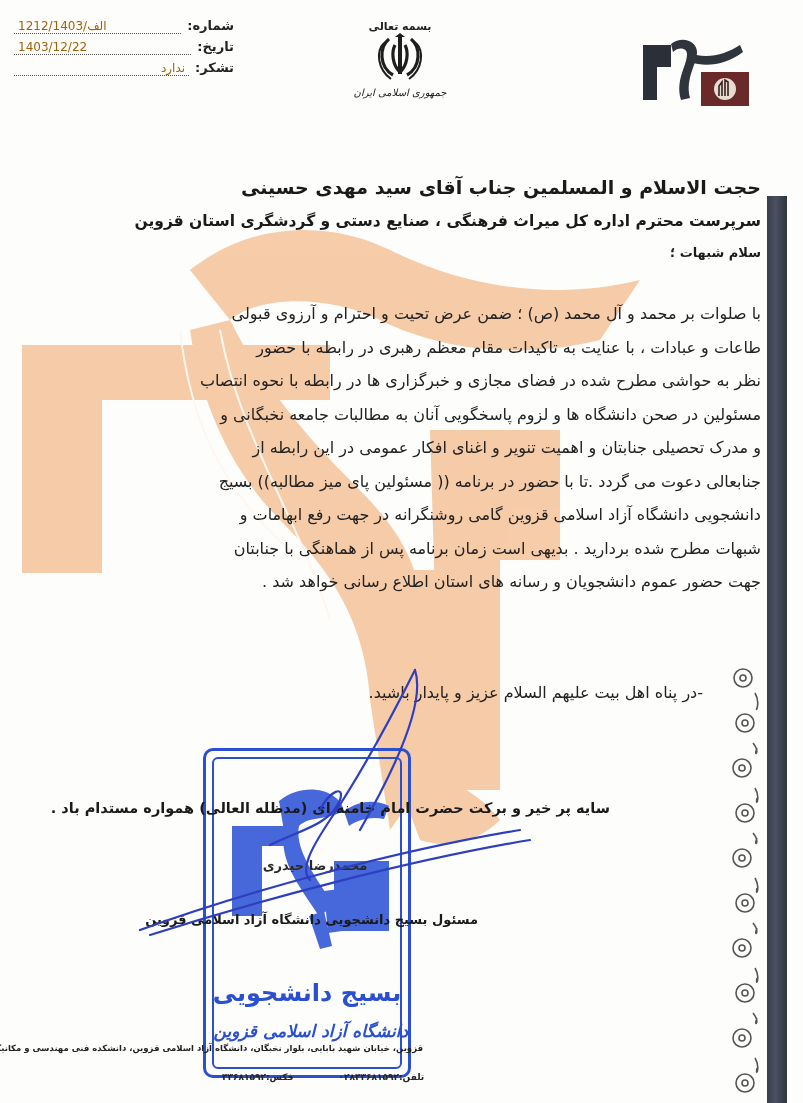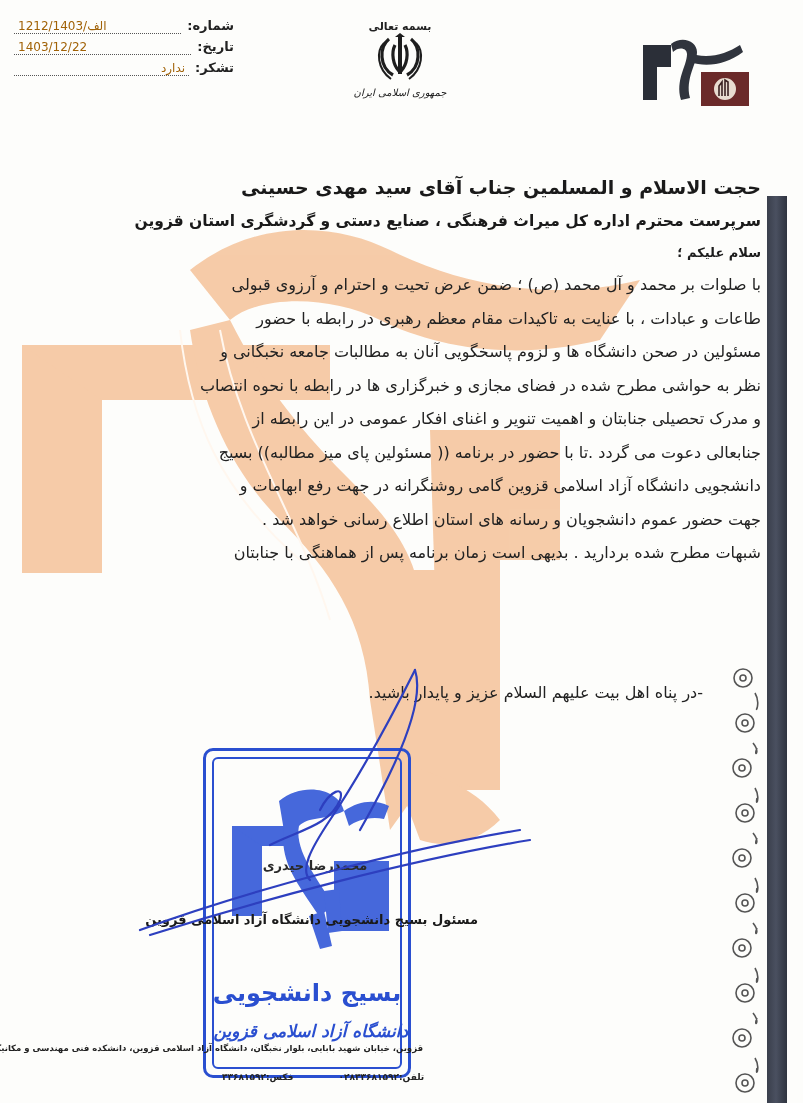--- a/index.html
+++ b/index.html
@@ -122,20 +122,21 @@
       font-size: 13px;
       font-weight: bold;
       height: 30px;
       line-height: 30px;
       position: relative;
     }
     .para {
       font-size: 16px;
       color: #222;
       position: relative;
+      margin-top: 29px;
     }
     .para-line {
       height: 33.5px;
       line-height: 33.5px;
       white-space: nowrap;
     }
     .closing {
       position: absolute;
       right: 100px;
       font-size: 16px;
@@ -336,31 +337,31 @@
         <circle cx="15" cy="390" r="3"></circle>
       <circle cx="18" cy="435" r="9"></circle>
         <circle cx="18" cy="435" r="3"></circle>
       <path d="M28 45 C 34 55, 28 65, 30 60 M26 95 C 34 105, 26 110, 30 100 M28 140 C 34 150, 28 160, 30 150 M26 185 C 34 195, 26 200, 30 190 M28 230 C 34 240, 28 250, 30 240 M26 275 C 34 285, 26 290, 30 280 M28 320 C 34 330, 28 340, 30 330 M26 365 C 34 375, 26 380, 30 370 M28 410 C 34 420, 28 430, 30 420"></path>
     </g>
   </svg>
 
   <div class="content">
     <div class="recipient-title">حجت الاسلام و المسلمین جناب آقای سید مهدی حسینی</div>
     <div class="recipient-sub">سرپرست محترم اداره کل میراث فرهنگی ، صنایع دستی و گردشگری استان قزوین</div>
-    <div class="greeting">سلام علیکم ؛</div>
+    <div class="greeting">سلام شبهات ؛</div>
     <div class="para">
       <div class="para-line">با صلوات بر محمد و آل محمد (ص) ؛ ضمن عرض تحیت و احترام و آرزوی قبولی</div>
       <div class="para-line">طاعات و عبادات ، با عنایت به تاکیدات مقام معظم رهبری در رابطه با حضور</div>
+      <div class="para-line">نظر به حواشی مطرح شده در فضای مجازی و خبرگزاری ها در رابطه با نحوه انتصاب</div>
       <div class="para-line">مسئولین در صحن دانشگاه ها و لزوم پاسخگویی آنان به مطالبات جامعه نخبگانی و</div>
-      <div class="para-line">نظر به حواشی مطرح شده در فضای مجازی و خبرگزاری ها در رابطه با نحوه انتصاب</div>
       <div class="para-line">و مدرک تحصیلی جنابتان و اهمیت تنویر و اغنای افکار عمومی در این رابطه از</div>
       <div class="para-line">جنابعالی دعوت می گردد .تا با حضور در برنامه (( مسئولین پای میز مطالبه)) بسیج</div>
       <div class="para-line">دانشجویی دانشگاه آزاد اسلامی قزوین گامی روشنگرانه در جهت رفع ابهامات و</div>
+      <div class="para-line">شبهات مطرح شده بردارید . بدیهی است زمان برنامه پس از هماهنگی با جنابتان</div>
       <div class="para-line">جهت حضور عموم دانشجویان و رسانه های استان اطلاع رسانی خواهد شد .</div>
-      <div class="para-line">شبهات مطرح شده بردارید . بدیهی است زمان برنامه پس از هماهنگی با جنابتان</div>
     </div>
   </div>
 
   <div class="closing closing-2">-در پناه اهل بیت علیهم السلام عزیز و پایدار باشید.</div>
 
   <div class="stamp">
     <svg class="stamp-logo" viewBox="0 0 170 200">
       <g fill="#3358d8" opacity="0.9">
         <rect x="8" y="55" width="30" height="90"></rect>
         <path d="M8 55 L70 55 L70 75 L38 75 Z"></path>
@@ -368,20 +369,21 @@
         <path d="M120 40 C 135 30, 150 28, 165 35 L 160 48 C 145 45, 132 50, 125 55 Z"></path>
         <rect x="110" y="90" width="55" height="70"></rect>
         <path d="M85 145 L 100 140 L 108 175 L 96 178 Z"></path>
         <path d="M100 120 L 115 118 L 118 160 L 104 162 Z"></path>
       </g>
     </svg>
     <div class="stamp-title">بسیج دانشجویی</div>
     <div class="stamp-sub">دانشگاه آزاد اسلامی قزوین</div>
   </div>
 
+  <div class="blessing">سایه پر خیر و برکت حضرت امام خامنه ای (مدظله العالی) همواره مستدام باد .</div>
   <div class="signer-name">محمدرضا حیدری</div>
   <div class="signer-title">مسئول بسیج دانشجویی دانشگاه آزاد اسلامی قزوین</div>
 
   <svg class="signature" viewBox="0 0 803 1103">
     <g fill="none" stroke="#2d3fbf" stroke-width="2.2" stroke-linecap="round">
       <path d="M415 670 C 400 700, 370 760, 330 820 C 310 850, 300 870, 310 880"></path>
       <path d="M415 670 C 425 700, 400 760, 360 830"></path>
       <path d="M140 930 C 250 890, 400 850, 520 830"></path>
       <path d="M150 935 C 260 900, 410 860, 530 840"></path>
       <path d="M270 845 C 300 830, 330 825, 340 800 C 345 785, 330 790, 320 810"></path>

